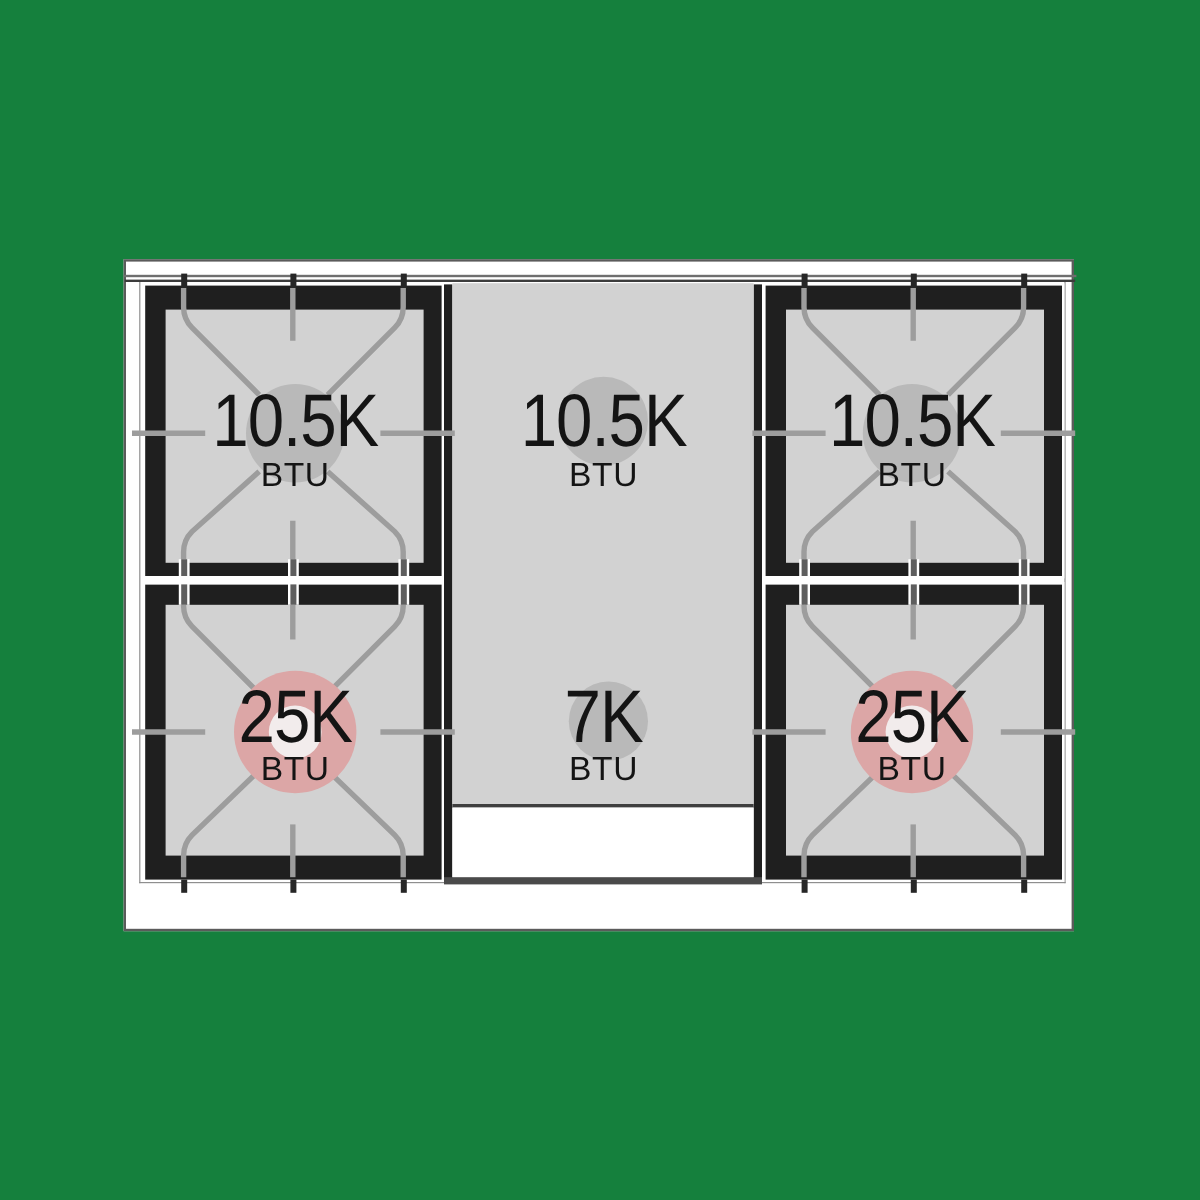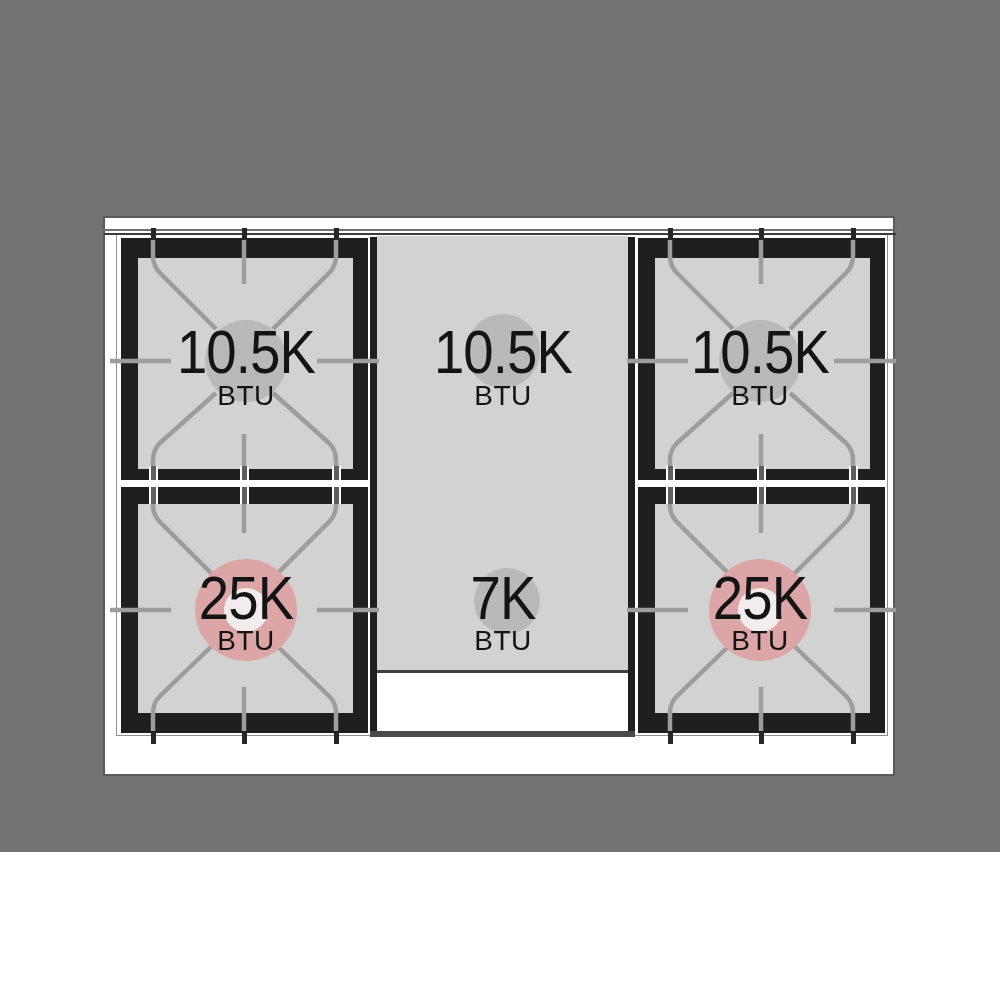--- a/index.html
+++ b/index.html
@@ -1,16 +1,16 @@
 <!DOCTYPE html>
 <html><head>
 <meta charset="utf-8">
 <style>
   html,body{margin:0;padding:0;background:#ffffff;}
-  .stage{position:relative;width:1000px;height:852px;background:#737373;
+  .stage{position:relative;width:1000px;height:1000px;background:#15803d;
          font-family:"Liberation Sans","DejaVu Sans",sans-serif;overflow:hidden;}
 
   
   .outer-frame{position:absolute;left:103px;top:216px;width:792px;height:560px;
                border:2px solid #5b5b5b;background:#ffffff;box-sizing:border-box;}
   .rail-line{position:absolute;left:103px;top:229px;width:794px;height:2px;background:#6e6e6e;}
   .inner-top-line{position:absolute;left:104px;top:233px;width:792px;height:2px;background:#3c3c3c;}
   .inner-area{position:absolute;left:116px;top:235px;width:772px;height:501px;
               border:1px solid #8f8f8f;border-top:none;box-sizing:border-box;background:#ffffff;}
 

